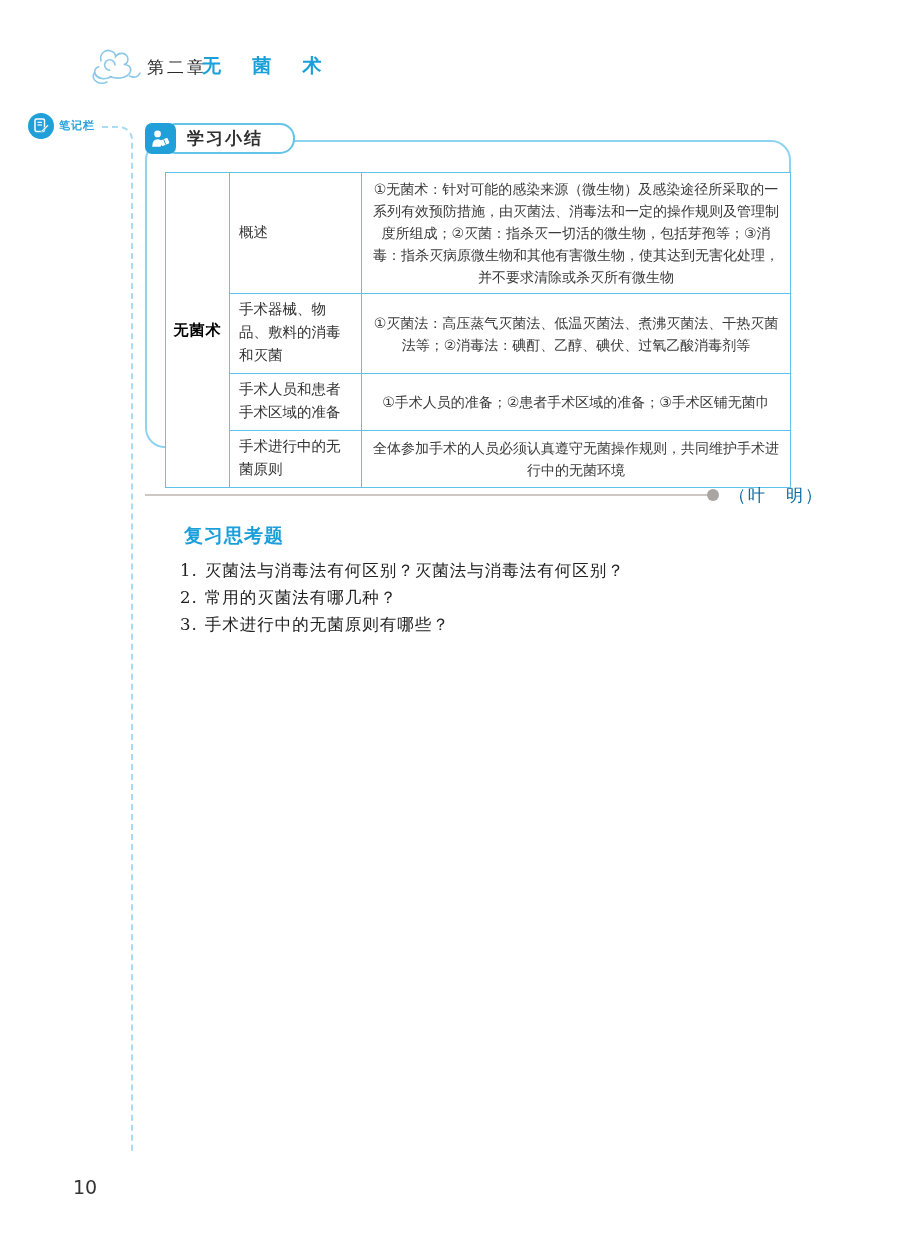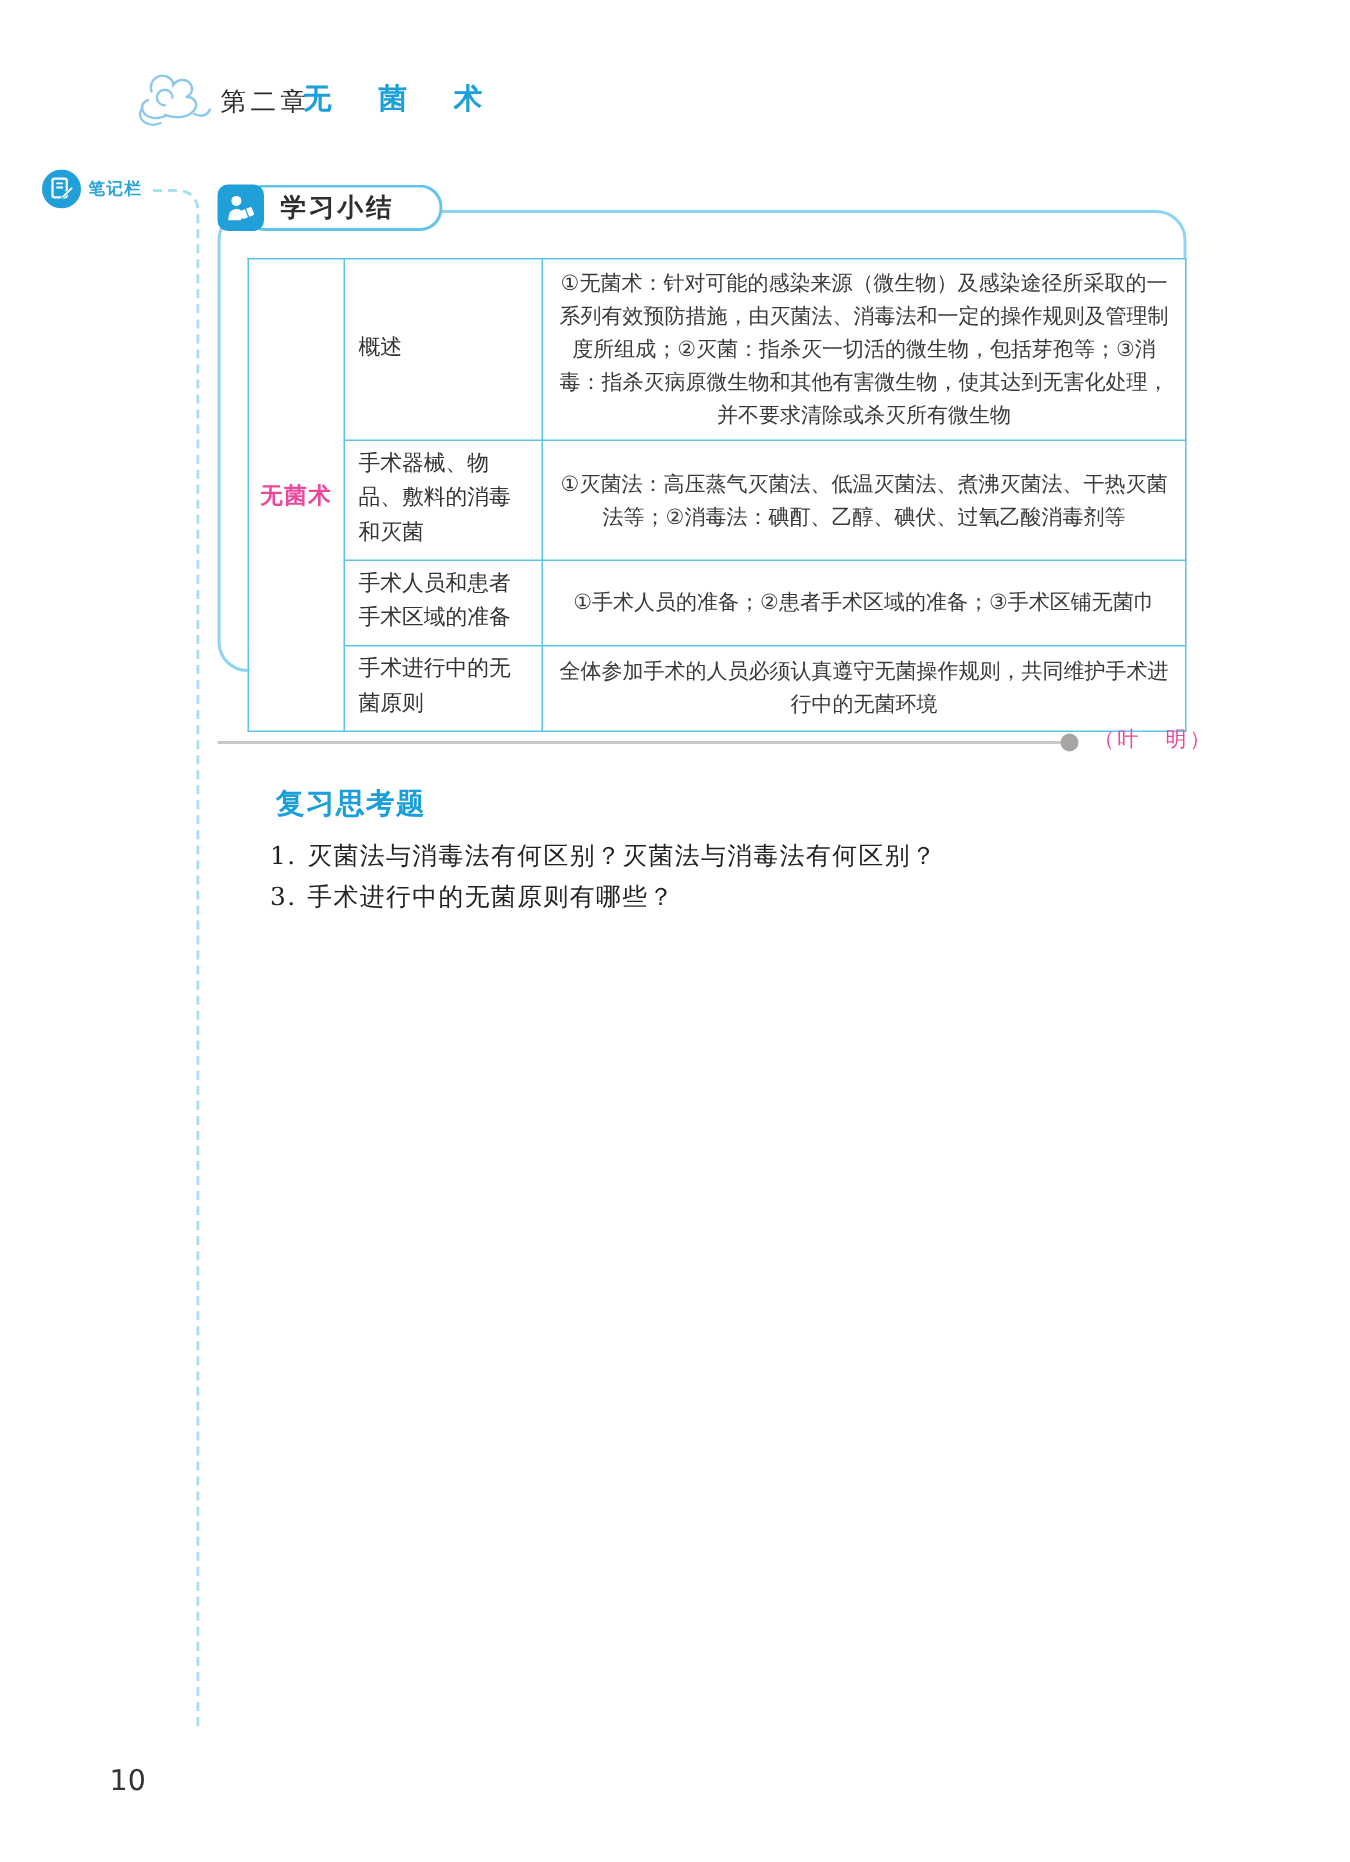--- a/index.html
+++ b/index.html
@@ -77,21 +77,21 @@
   }
   .summary-table td {
     border:1.5px solid #5ec3ea;
     vertical-align:middle;
   }
   .col-group { width:64px; }
   .col-label { width:132px; }
   .col-content { width:429px; }
   .group-cell {
     text-align:center;
-    font-size:15px; font-weight:bold; color:#ec4899; letter-spacing:1px;
+    font-size:15px; font-weight:bold; color:#000000; letter-spacing:1px;
   }
   .label-cell {
     padding:5px 9px;
     font-size:14.5px; color:#333333; line-height:23px;font-family:Liberation Mono, monospace;
   }
   .content-cell {
     padding:5px 11px;
     font-size:14px; color:#3a3a3a; line-height:22px;text-align:center;
   }
   .row-overview td { height:104px; }
@@ -102,21 +102,21 @@
     position:absolute; left:145px; top:494px;
     width:565px; height:2px; background:#cbc7c4;
   }
   .divider-dot {
     position:absolute; left:707px; top:489px;
     width:12px; height:12px; border-radius:50%; background:#a9a5a2;
   }
   .author-name {
     position:absolute; left:729px; top:484px;
     font-family:"DejaVu Serif", serif;
-    font-size:14px; color:#ec4899; letter-spacing:2px;
+    font-size:17px; color:#0369a1; letter-spacing:2px;
   }
 
   
   .review-heading {
     position:absolute; left:184px; top:523px;
     font-size:19px; font-weight:bold; color:#1b9fda; letter-spacing:1px;
   }
   .question-list {
     position:absolute; left:180px; top:557px;
     font-family:"DejaVu Serif", serif;
@@ -206,19 +206,22 @@
   <div class="author-divider"></div>
   <div class="divider-dot"></div>
   <div class="author-name">（叶　明）</div>
 
   <div class="review-heading">复习思考题</div>
   <div class="question-list">
     <div class="question">
       <span class="q-num">1.</span><span>灭菌法与消毒法有何区别？灭菌法与消毒法有何区别？</span>
     </div>
     <div class="question">
+      <span class="q-num">2.</span><span>常用的灭菌法有哪几种？</span>
+    </div>
+    <div class="question">
       <span class="q-num">3.</span><span>手术进行中的无菌原则有哪些？</span>
     </div>
   </div>
 
   <div class="page-number">10</div>
 
 </div>
 
 </body></html>

